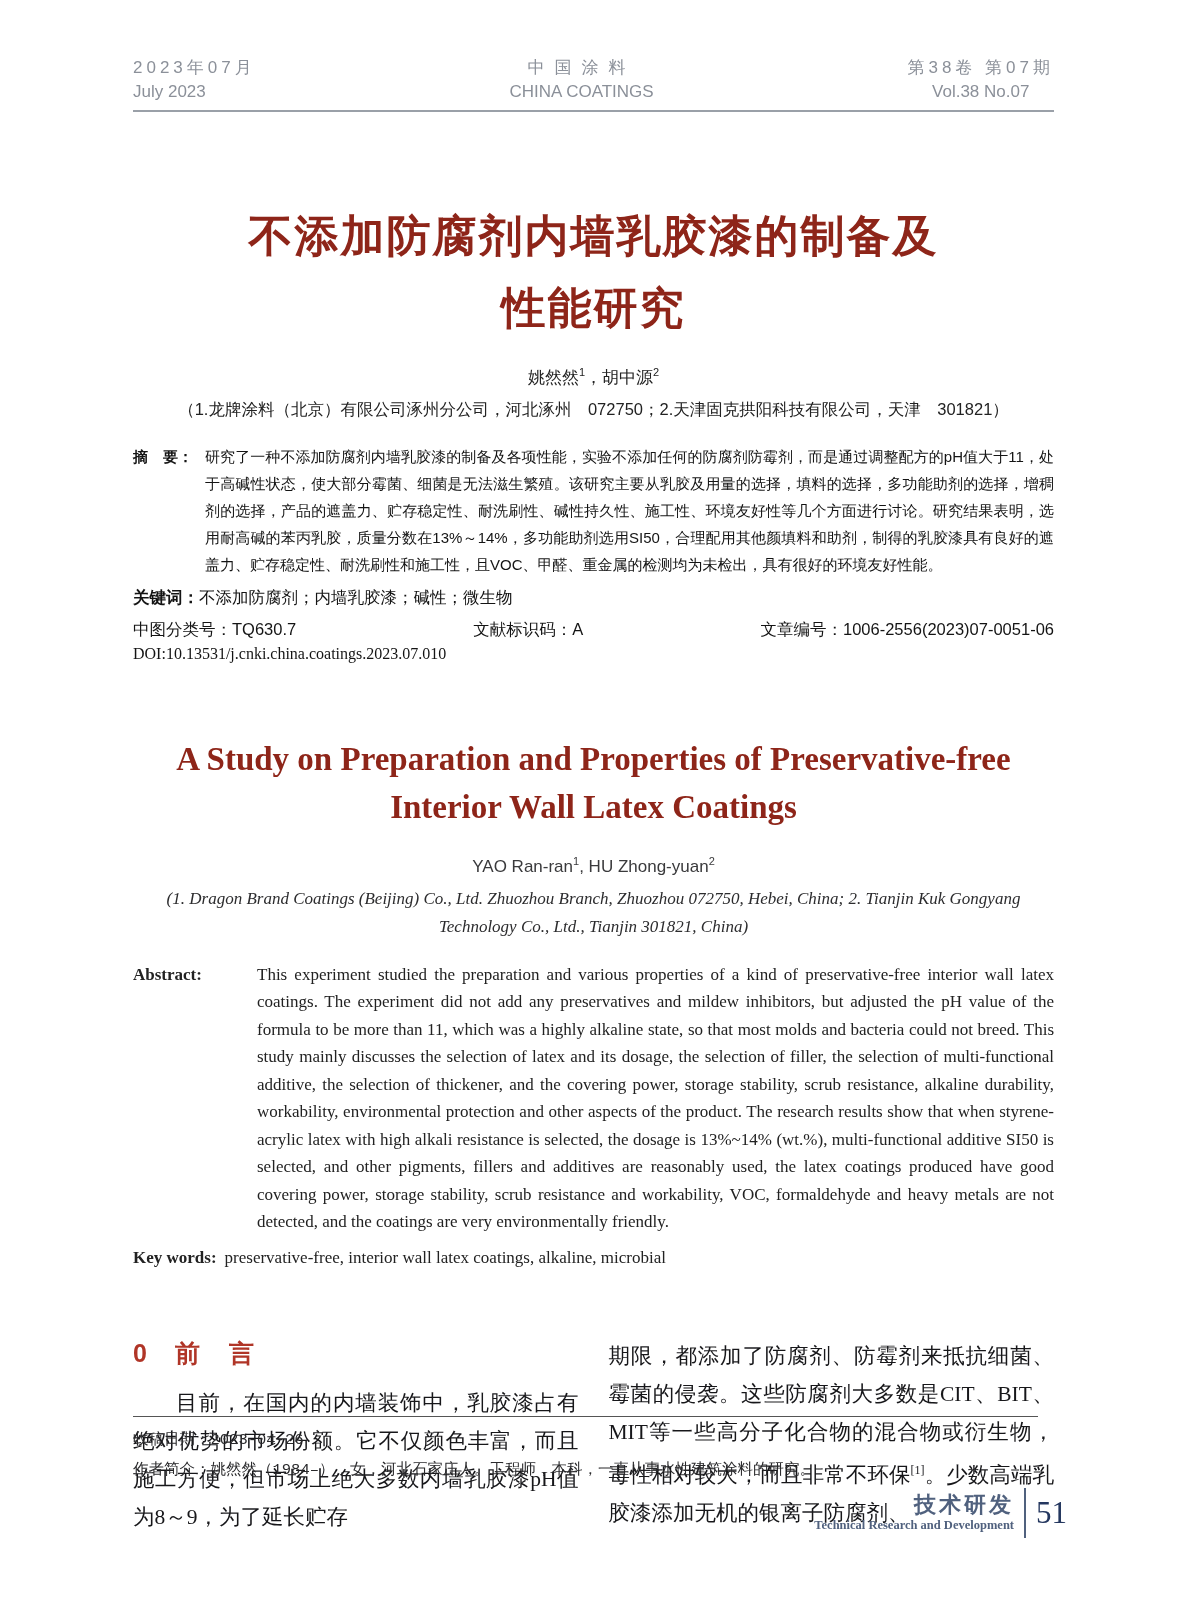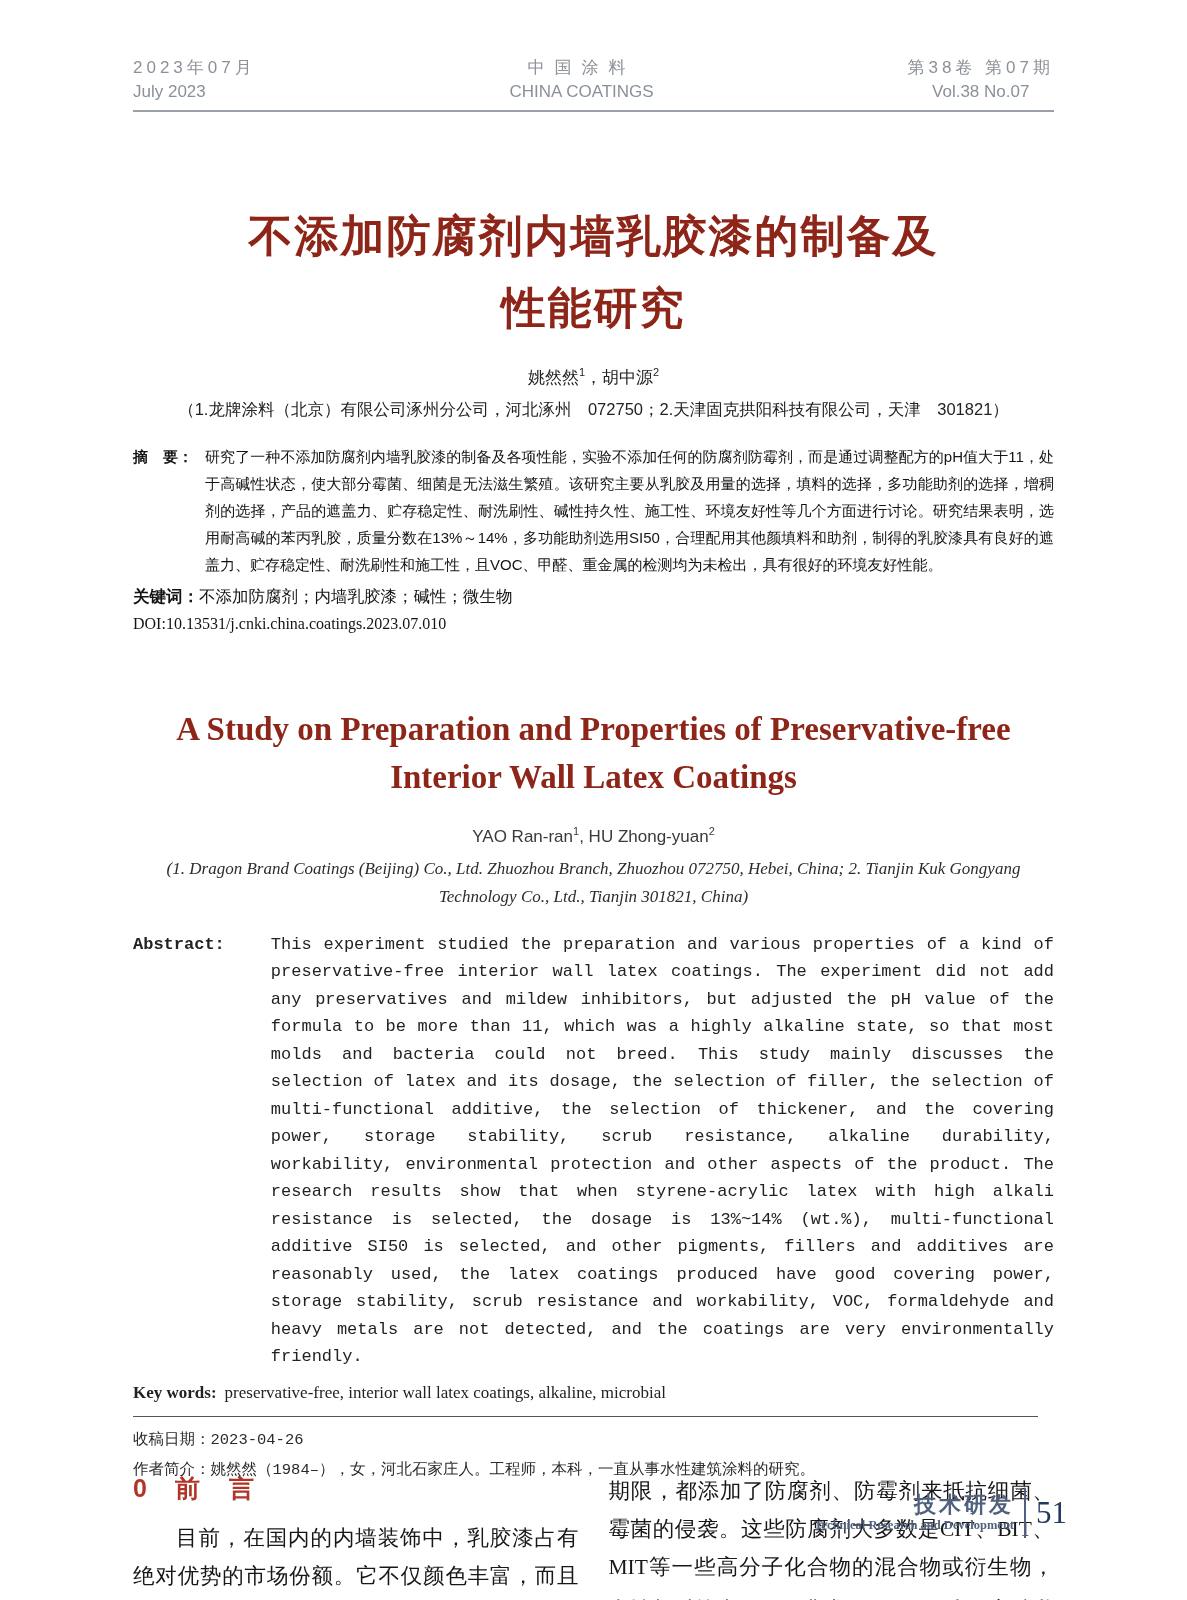--- a/index.html
+++ b/index.html
@@ -56,21 +56,21 @@
   .abstract-cn {
     margin-top:22px;
     display:flex;
     font-family:"Liberation Sans", sans-serif;
     font-size:15px; line-height:27px; color:#141414;
   }
   .abstract-cn .label { flex:0 0 72px; font-weight:bold; white-space:nowrap; }
   .abstract-cn .text { flex:1; text-align:justify; }
   .keywords-cn {
     margin-top:6px; display:flex;
-    font-family:Liberation Mono, monospace;
+    font-family:Liberation Sans, sans-serif;
     font-size:16.5px; line-height:27px; color:#141414;text-align:center;
   }
   .keywords-cn .label { font-weight:bold; white-space:nowrap; }
 
   .meta-row {
     margin-top:8px;
     display:flex; justify-content:space-between;
     font-family:"Liberation Sans", sans-serif;
     font-size:16.5px; color:#141414;
   }
@@ -93,21 +93,21 @@
     font-size:17px; color:#3a3a3c;
   }
   .affil-en {
     margin-top:8px; text-align:center;
     font-style:italic; font-size:17px; line-height:28px; color:#2c2c2e;
   }
 
   
   .abstract-en {
     margin-top:20px; display:flex;
-    font-size:17px; line-height:27.5px; color:#222;font-family:Liberation Mono, monospace;
+    font-size:17px; line-height:27.5px; color:#222;
   }
   .abstract-en .label { flex:0 0 78px; font-weight:bold; white-space:nowrap; }
   .abstract-en .text { flex:1; text-align:justify;margin-left:46px; }
   .keywords-en {
     margin-top:8px; display:flex;
     font-size:17px; line-height:27px; color:#222;
   }
   .keywords-en .label { font-weight:bold; white-space:nowrap; margin-right:8px; }
 
   
@@ -192,20 +192,25 @@
     <div class="abstract-cn">
       <span class="label">摘　要：</span>
       <span class="text">研究了一种不添加防腐剂内墙乳胶漆的制备及各项性能，实验不添加任何的防腐剂防霉剂，而是通过调整配方的pH值大于11，处于高碱性状态，使大部分霉菌、细菌是无法滋生繁殖。该研究主要从乳胶及用量的选择，填料的选择，多功能助剂的选择，增稠剂的选择，产品的遮盖力、贮存稳定性、耐洗刷性、碱性持久性、施工性、环境友好性等几个方面进行讨论。研究结果表明，选用耐高碱的苯丙乳胶，质量分数在13%～14%，多功能助剂选用SI50，合理配用其他颜填料和助剂，制得的乳胶漆具有良好的遮盖力、贮存稳定性、耐洗刷性和施工性，且VOC、甲醛、重金属的检测均为未检出，具有很好的环境友好性能。</span>
     </div>
 
     <div class="keywords-cn">
       <span class="label">关键词：</span>
       <span class="text">不添加防腐剂；内墙乳胶漆；碱性；微生物</span>
     </div>
 
+    <div class="meta-row">
+      <span><span>中图分类号：</span><span>TQ630.7</span></span>
+      <span><span>文献标识码：</span><span>A</span></span>
+      <span><span>文章编号：</span><span>1006-2556(2023)07-0051-06</span></span>
+    </div>
 
     <div class="doi-line">DOI:10.13531/j.cnki.china.coatings.2023.07.010</div>
 
     <div class="title-en">
       <div>A Study on Preparation and Properties of Preservative-free</div>
       <div>Interior Wall Latex Coatings</div>
     </div>
 
     <div class="authors-en">
       <span>YAO Ran-ran</span><sup class="au">1</sup><span>, </span><span>HU Zhong-yuan</span><sup class="au">2</sup>

